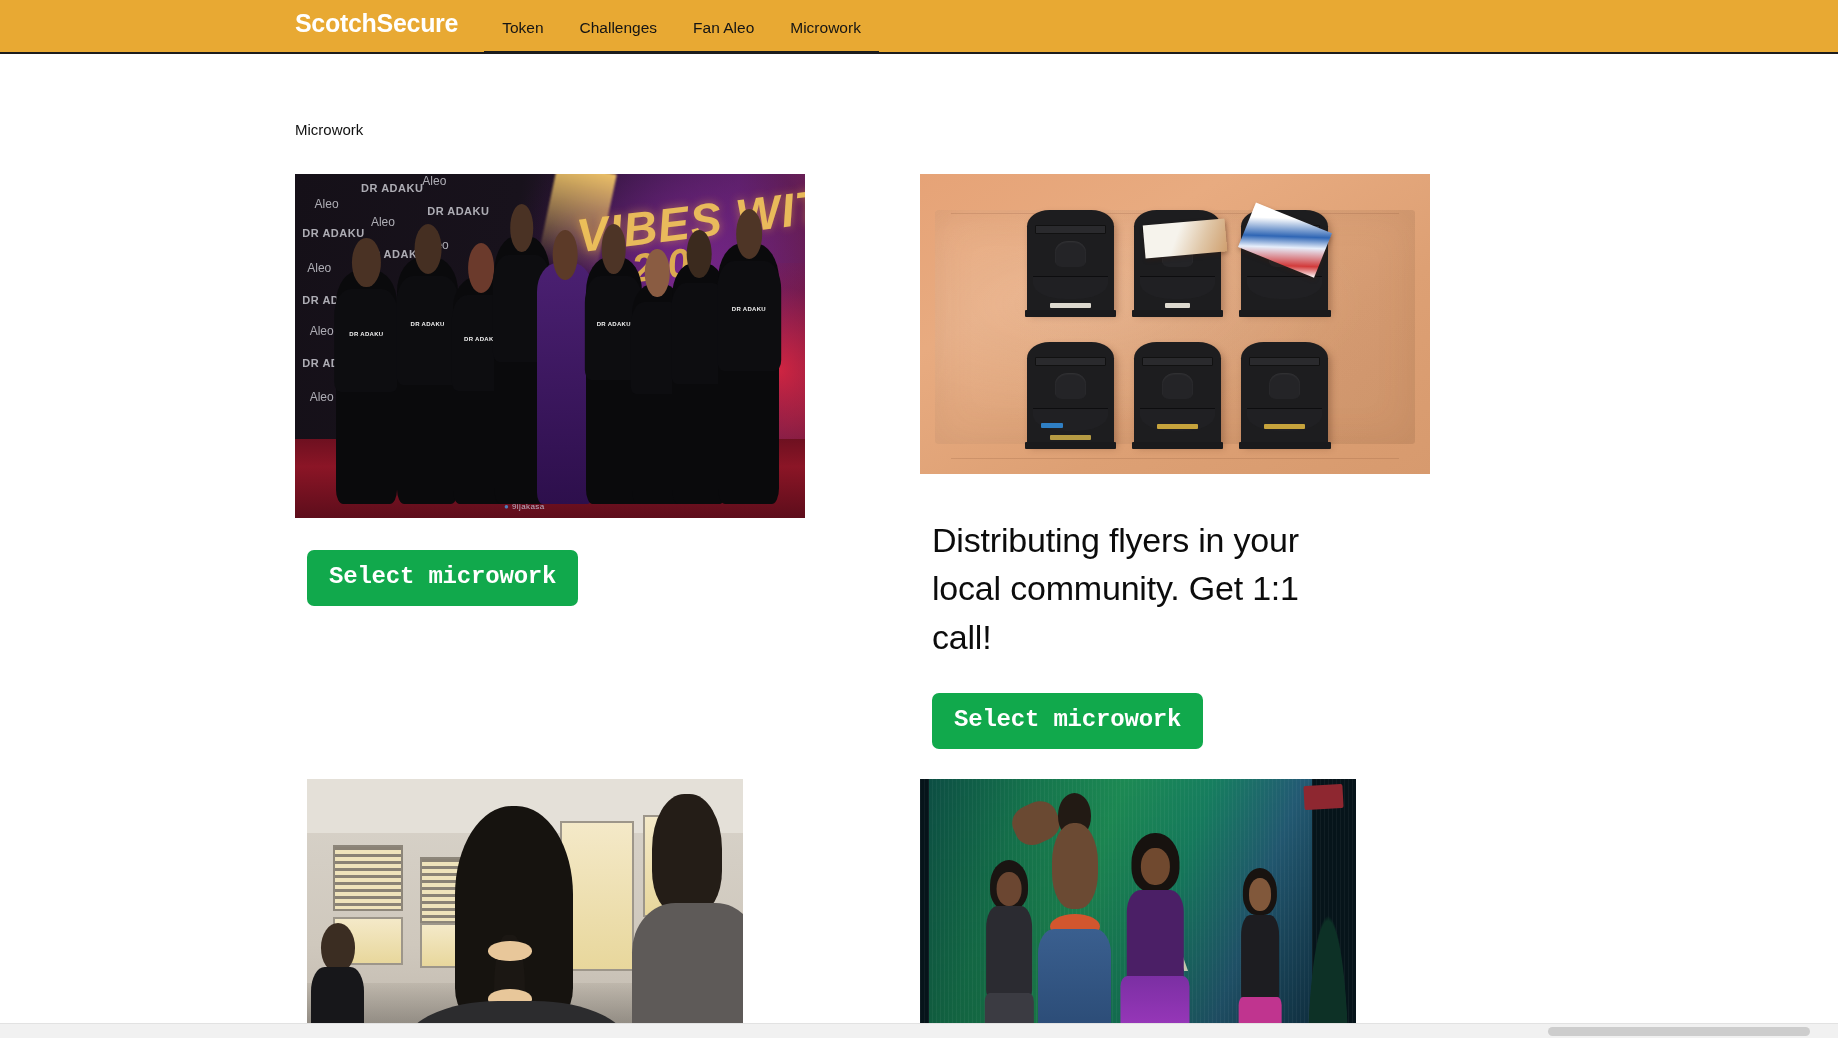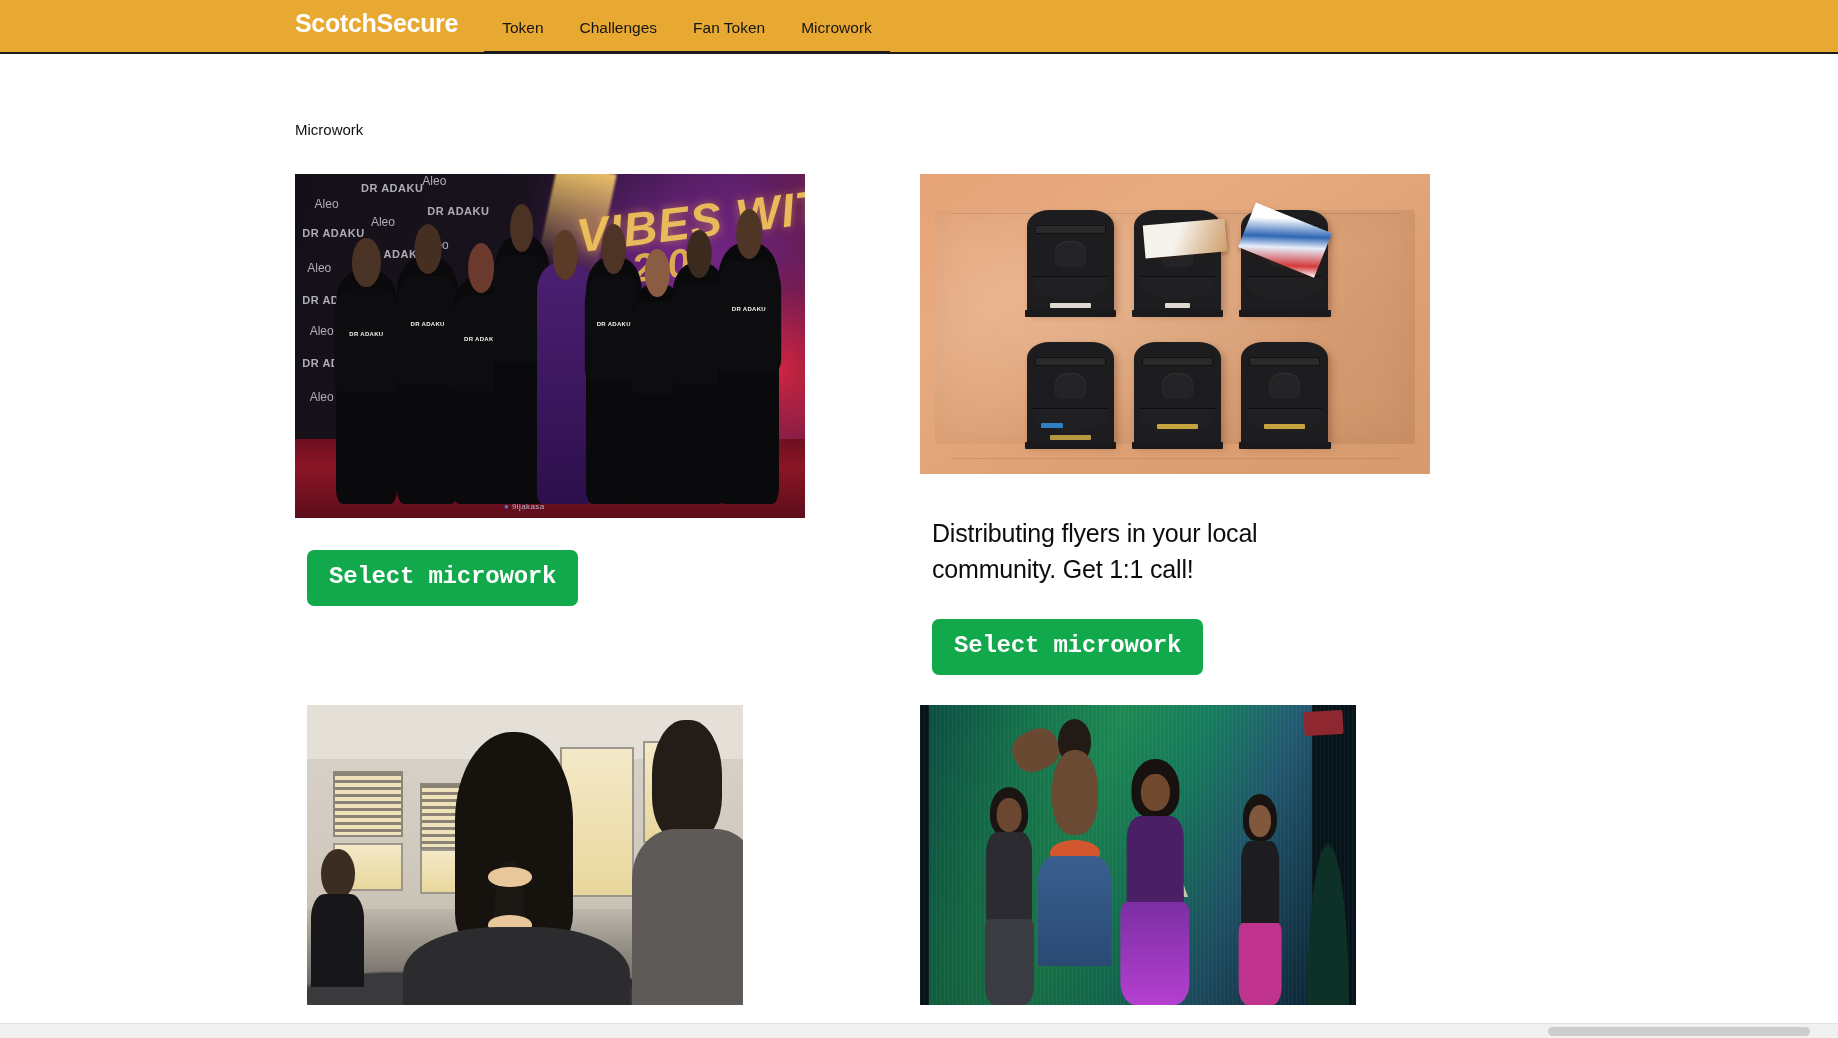--- a/index.html
+++ b/index.html
@@ -97,21 +97,21 @@
 
   .thumb {
     width: 510px;
     height: 344px;
     overflow: hidden;
     position: relative;
     background: #222;
   }
   .thumb.short { height: 300px; }
   .card-title {
-    font-size: 25px;
+    font-size: 34px;
     line-height: 1.42;
     letter-spacing: -0.2px;
     color: #0c0c0c;
     margin: 42px 0 0 12px;
     max-width: 420px;
     font-weight: 400;
   }
   .btn-row { margin: 32px 0 0 12px; font-family: Liberation Mono, monospace; }
   .btn-select {
     background: #11a94c;
@@ -374,21 +374,21 @@
 </style>
 </head>
 <body>
 
 <div class="navbar">
   <div class="nav-inner">
     <div class="brand">ScotchSecure</div>
     <div class="nav-links">
       <a class="nav-link">Token</a>
       <a class="nav-link">Challenges</a>
-      <a class="nav-link">Fan Token</a>
+      <a class="nav-link">Fan Aleo</a>
       <a class="nav-link">Microwork</a>
     </div>
   </div>
 </div>
 
 <div class="page">
 
   <div class="breadcrumb">Microwork</div>
 
 

